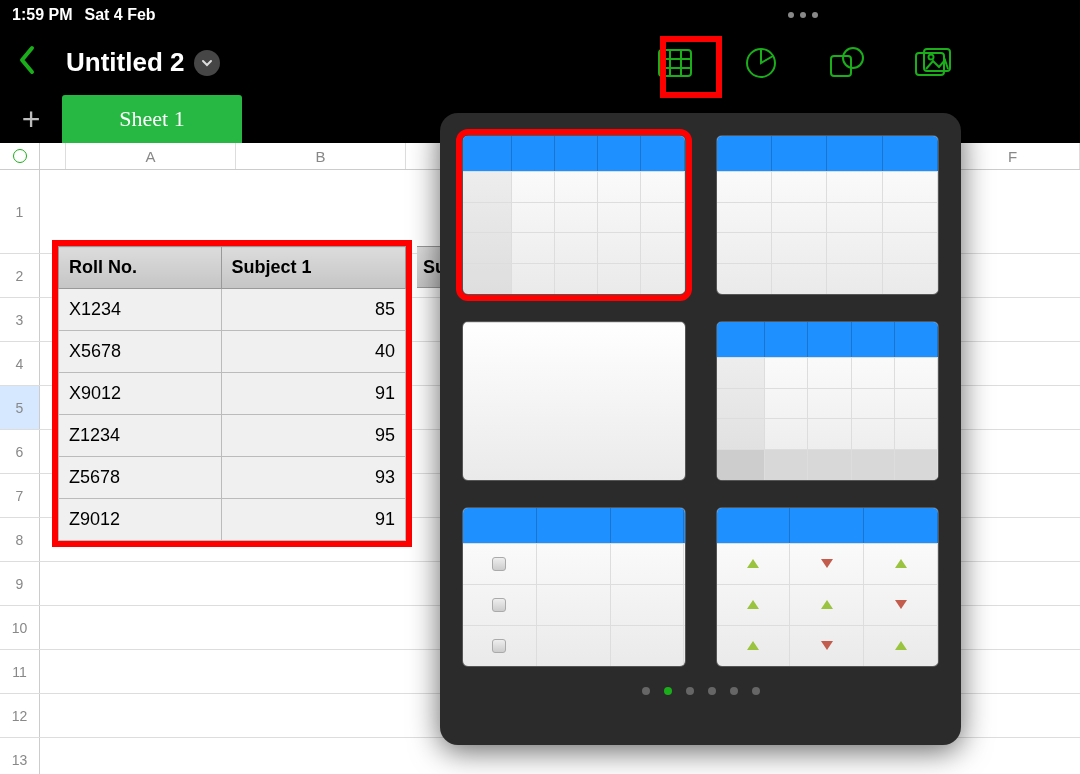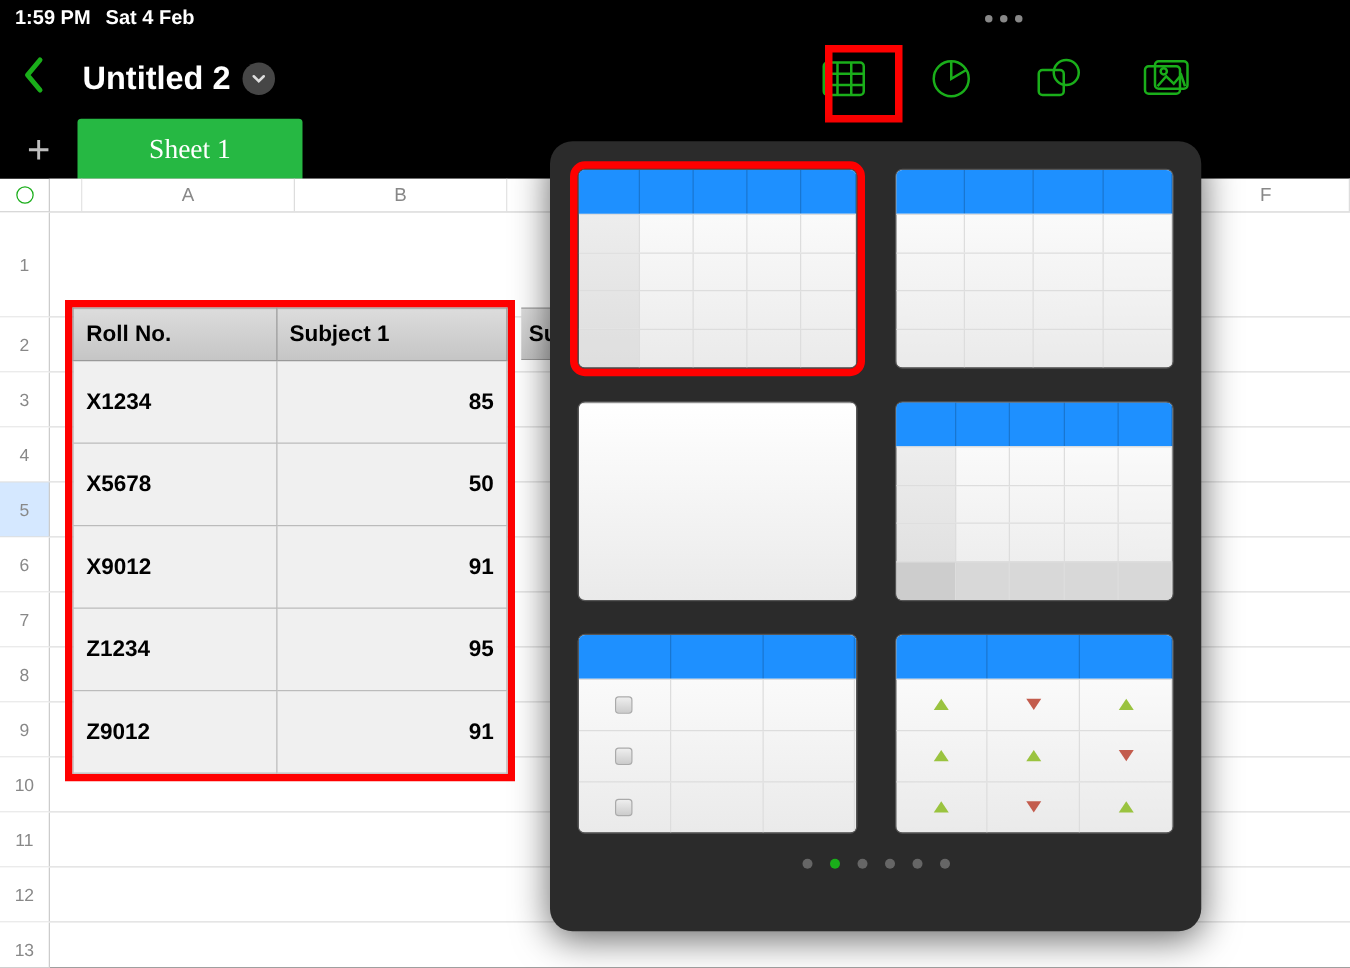--- a/index.html
+++ b/index.html
@@ -36,21 +36,21 @@
   .col-header.first{ flex:0 0 26px;}
   .rows{ position:absolute; top:27px; left:0; right:0; bottom:0;}
   .row{ display:flex; height:44px; border-bottom:1px solid #ddd;}
   .row-header{ width:40px; border-right:1px solid #ccc; display:flex; align-items:center; justify-content:center; color:#888; font-size:14px; background:#fff;}
   .row-header.sel{ background:#2b8cff33;}
 
   
   .data-table{ position:absolute; top:240px; left:52px; width:360px; border:6px solid #f00;}
   .data-table table{ width:100%; border-collapse:collapse;}
   .data-table th{ background:linear-gradient(#dcdcdc,#c5c5c5); text-align:left; padding:10px 10px; font-size:18px; font-weight:700; border:1px solid #999;}
-  .data-table td{ padding:22px 10px; font-size:18px; font-weight:700; border:1px solid #bbb; background:#f0f0f0;}
+  .data-table td{ padding:10px 10px; font-size:18px; font-weight:400; border:1px solid #bbb; background:#f0f0f0;}
   .data-table td.num{ text-align:right;}
   .partial-col{ position:absolute; top:246px; left:417px; font-size:18px; font-weight:700; color:#000; background:linear-gradient(#dcdcdc,#c5c5c5); padding:10px 6px; border:1px solid #999; border-left:none; width:25px; height:42px;}
 
   
   .popup{ position:absolute; top:113px; left:440px; width:521px; height:632px; background:#2b2b2b; border-radius:18px; padding:22px 22px 14px; box-shadow:0 6px 30px rgba(0,0,0,.6);}
   .popup-grid{ display:grid; grid-template-columns:1fr 1fr; gap:26px 30px;}
   .tstyle{ height:160px; border-radius:6px; overflow:hidden; background:linear-gradient(#fff,#eaeaea); position:relative; border:1px solid #555;}
   .tstyle.sel{ outline:6px solid #f00; outline-offset:0;}
   .ts-headrow{ height:22%; background:#1e90ff; display:flex;}
   .ts-headrow .c{ flex:1; border-right:1px solid rgba(0,0,0,.18);}
@@ -202,29 +202,33 @@
       <th>Subject 1</th>
     </tr>
       </thead>
     <tbody id="dtbody">
         <tr>
           <td>X1234</td>
           <td class="num">85</td>
         </tr>
         <tr>
           <td>X5678</td>
-          <td class="num">50</td>
+          <td class="num">40</td>
         </tr>
         <tr>
           <td>X9012</td>
           <td class="num">91</td>
         </tr>
         <tr>
           <td>Z1234</td>
           <td class="num">95</td>
+        </tr>
+        <tr>
+          <td>Z5678</td>
+          <td class="num">93</td>
         </tr>
         <tr>
           <td>Z9012</td>
           <td class="num">91</td>
         </tr>
       </tbody>
   </table>
 </div>
 <div class="partial-col">Su</div>
 

